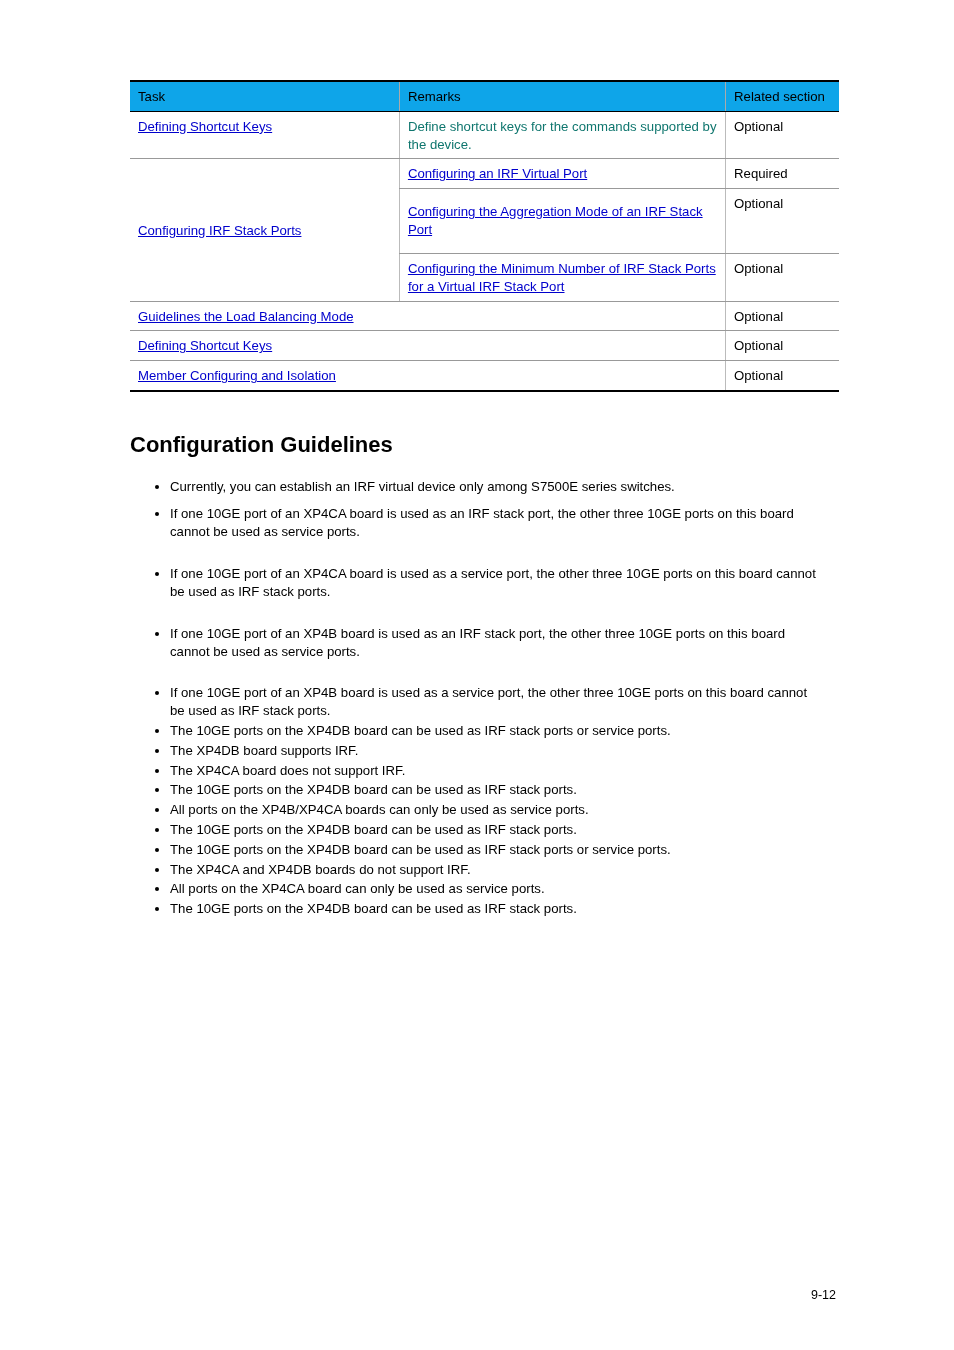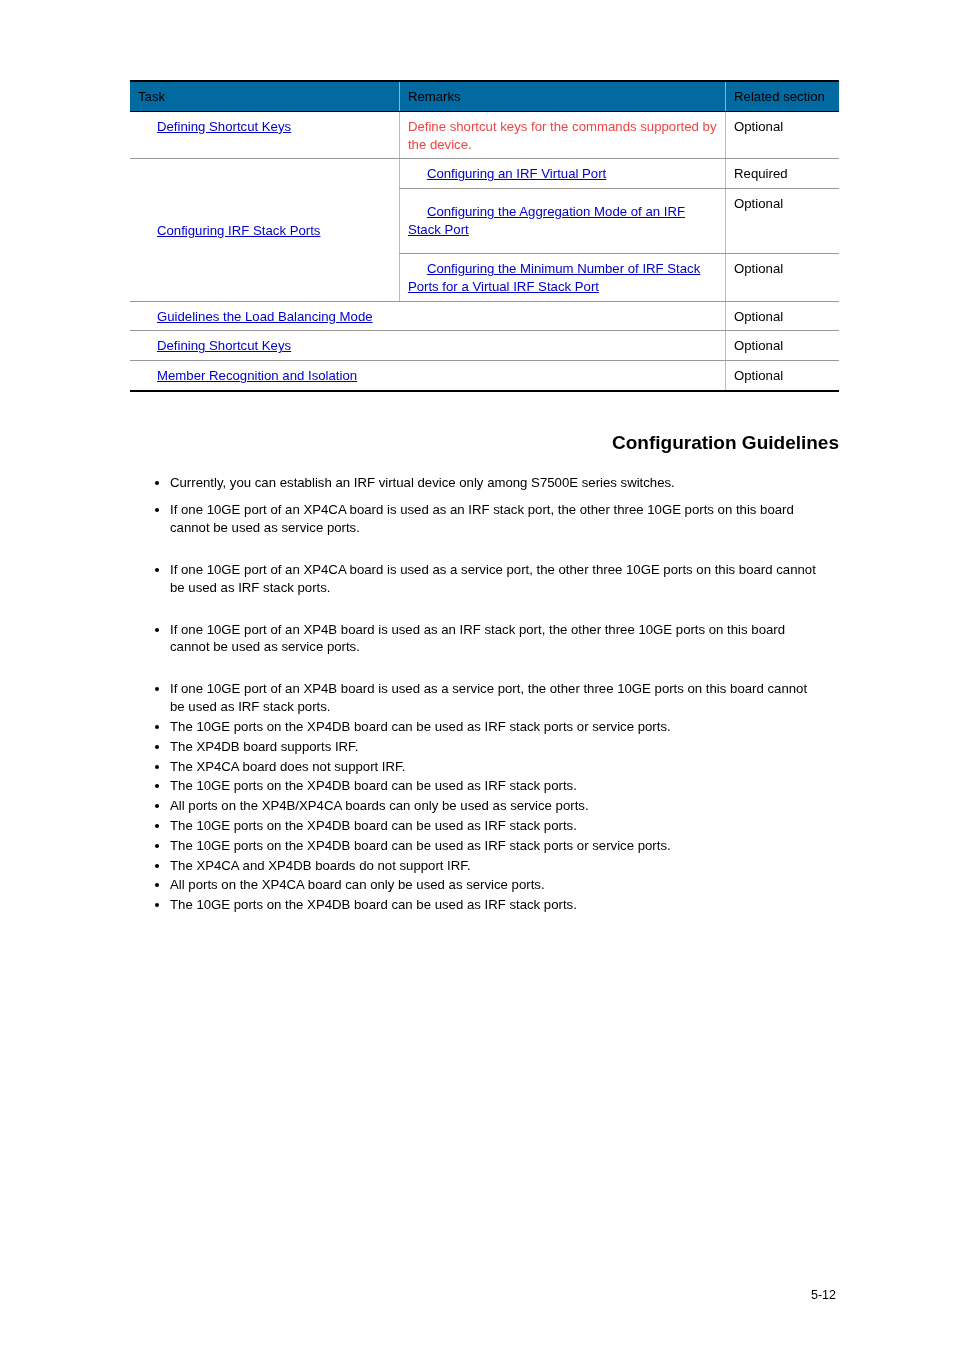--- a/index.html
+++ b/index.html
@@ -17,49 +17,47 @@
     position: relative;
     padding: 80px 115px 0 130px;
     box-sizing: border-box;
   }
   .table-wrap { width: 100%; }
   table.tasks {
     width: 100%;
     border-collapse: collapse;
     font-size: 13.2px;
   }
-  table.tasks thead { background: #0369a1; }
+  table.tasks thead { background: #0ea5e9; }
   table.tasks th, table.tasks td {
     text-align: left;
     vertical-align: top;
     padding: 6px 8px 5px 8px;
     font-weight: normal;
   }
   
   table.tasks { border-top: 2px solid #000; border-bottom: 2px solid #000; }
   table.tasks thead th { border-bottom: 1px solid #000; }
   table.tasks td, table.tasks th { border-bottom: 1px solid #999; }
   
   .col-task { width: 38%; }
   .col-remarks { width: 46%; }
   .col-related { width: 16%; }
   th.col-remarks, th.col-related { border-left: 1px solid #aaa; margin-top: 24px; }
   td.remarks-cell { border-left: 1px solid #bbb; }
   td.related-cell { border-left: 1px solid #bbb; }
   a.xref {
     color: #0000cc;
     text-decoration: underline;
-    margin-left: 19px;
   }
-  .black { color: #ef4444; }
+  .black { color: #0f766e; }
   .section-heading {
-    font-size: 19px;
+    font-size: 22px;
     font-weight: bold;
     margin: 38px 0 18px 0;
-    text-align: right;
   }
   ul.bullets {
     list-style: disc;
     padding-left: 24px;
     margin: 16px;
   }
   ul.bullets li { margin: 0 0 2px 0; }
   ul.bullets li.sp { margin-bottom: 24px; }
   ul.bullets li.sp-small { margin-bottom: 10px; }
   .page-num {
@@ -130,21 +128,21 @@
 
         <tr>
           <td colspan="2">
             <a class="xref">Defining Shortcut Keys</a>
           </td>
           <td class="related-cell">Optional</td>
         </tr>
 
         <tr>
           <td colspan="2">
-            <a class="xref">Member Recognition and Isolation</a>
+            <a class="xref">Member Configuring and Isolation</a>
           </td>
           <td class="related-cell">Optional</td>
         </tr>
 
       </tbody>
     </table>
   </div>
 
   <h2 class="section-heading">Configuration Guidelines</h2>
 
@@ -159,14 +157,14 @@
     <li>The XP4CA board does not support IRF.</li>
     <li>The 10GE ports on the XP4DB board can be used as IRF stack ports.</li>
     <li>All ports on the XP4B/XP4CA boards can only be used as service ports.</li>
     <li>The 10GE ports on the XP4DB board can be used as IRF stack ports.</li>
     <li>The 10GE ports on the XP4DB board can be used as IRF stack ports or service ports.</li>
     <li>The XP4CA and XP4DB boards do not support IRF.</li>
     <li>All ports on the XP4CA board can only be used as service ports.</li>
     <li>The 10GE ports on the XP4DB board can be used as IRF stack ports.</li>
   </ul>
 
-  <div class="page-num">5-12</div>
+  <div class="page-num">9-12</div>
 </div>
 
 </body></html>

